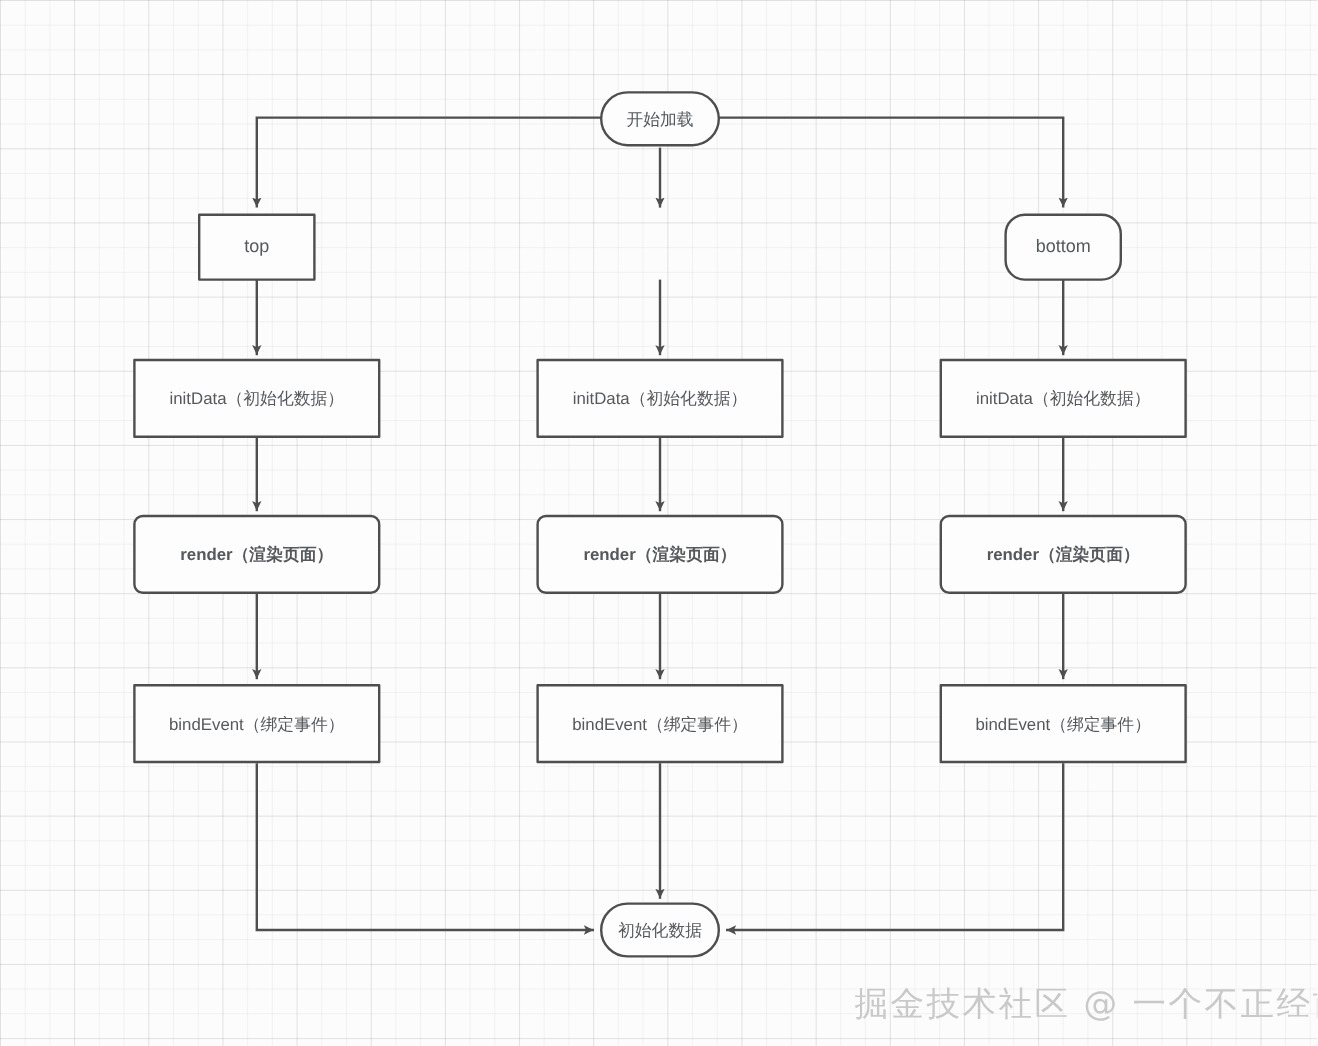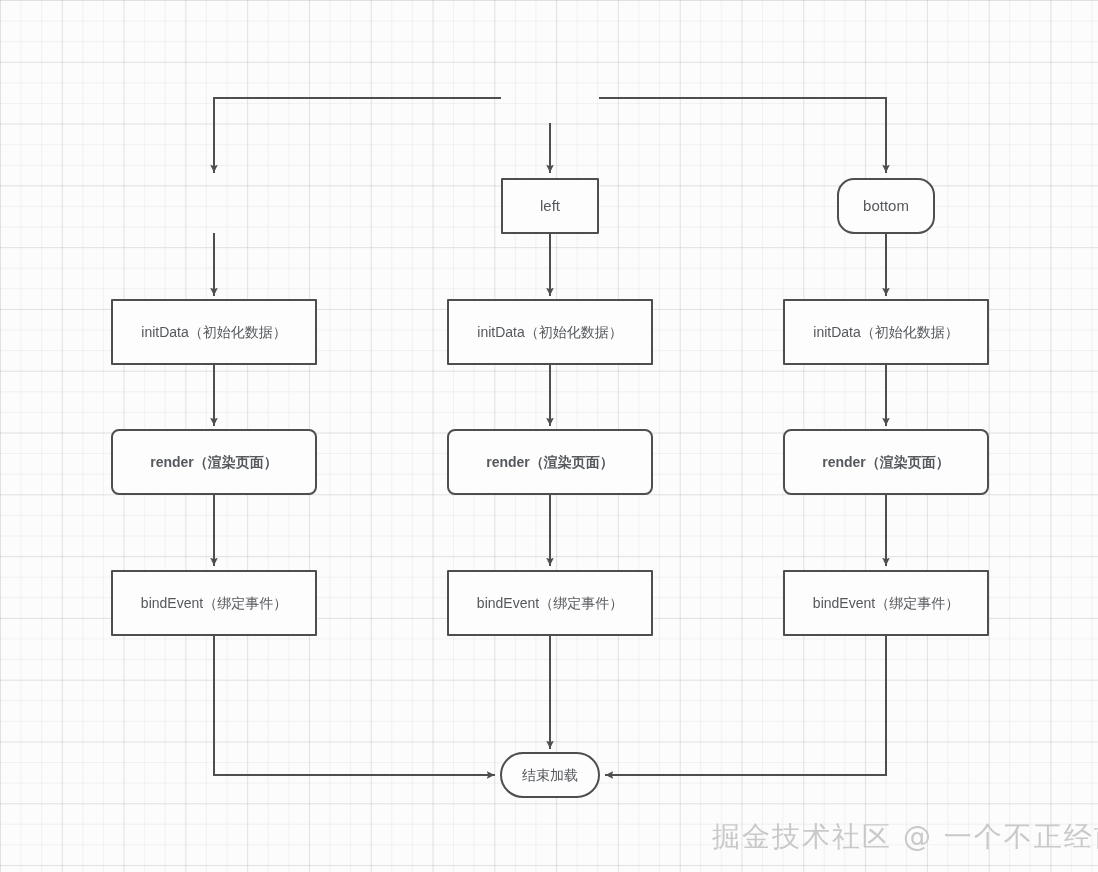--- a/index.html
+++ b/index.html
@@ -101,23 +101,26 @@
       <path d="M214,496 L214,565" marker-end="url(#arrow)"></path>
       <path d="M550,496 L550,565" marker-end="url(#arrow)"></path>
       <path d="M886,496 L886,565" marker-end="url(#arrow)"></path>
 
       <path d="M214,637 L214,775 L494,775" marker-end="url(#arrow)"></path>
       <path d="M550,637 L550,748" marker-end="url(#arrow)"></path>
       <path d="M886,637 L886,775 L606,775" marker-end="url(#arrow)"></path>
     </g>
   </svg>
 
+  <div class="node terminal fs-small" style="left:500px; top:76px; width:100px; height:46px;">
+    <span class="label">开始加载</span>
+  </div>
 
-  <div class="node rect fs-med" style="left:501px; top:178px; width:98px; height:56px;">
-    <span class="label">left</span>
+  <div class="node rect fs-med" style="left:165px; top:178px; width:98px; height:56px;">
+    <span class="label">top</span>
   </div>
   <div class="node rect fs-med" style="left:837px; top:178px; width:98px; height:56px;border-radius:17px;">
     <span class="label">bottom</span>
   </div>
 
   <div class="node rect fs-small" style="left:111px; top:299px; width:206px; height:66px;">
     <span class="label">initData（初始化数据）</span>
   </div>
   <div class="node rect fs-small" style="left:447px; top:299px; width:206px; height:66px;">
     <span class="label">initData（初始化数据）</span>
@@ -140,18 +143,18 @@
     <span class="label">bindEvent（绑定事件）</span>
   </div>
   <div class="node rect fs-small" style="left:447px; top:570px; width:206px; height:66px;">
     <span class="label">bindEvent（绑定事件）</span>
   </div>
   <div class="node rect fs-small" style="left:783px; top:570px; width:206px; height:66px;">
     <span class="label">bindEvent（绑定事件）</span>
   </div>
 
   <div class="node terminal fs-small" style="left:500px; top:752px; width:100px; height:46px;">
-    <span class="label">结束加载</span>
+    <span class="label">初始化数据</span>
   </div>
 
   <div class="watermark" style="left:712px; top:818px;">掘金技术社区 @ 一个不正经前端</div>
 
 </div>
 
 </body></html>

